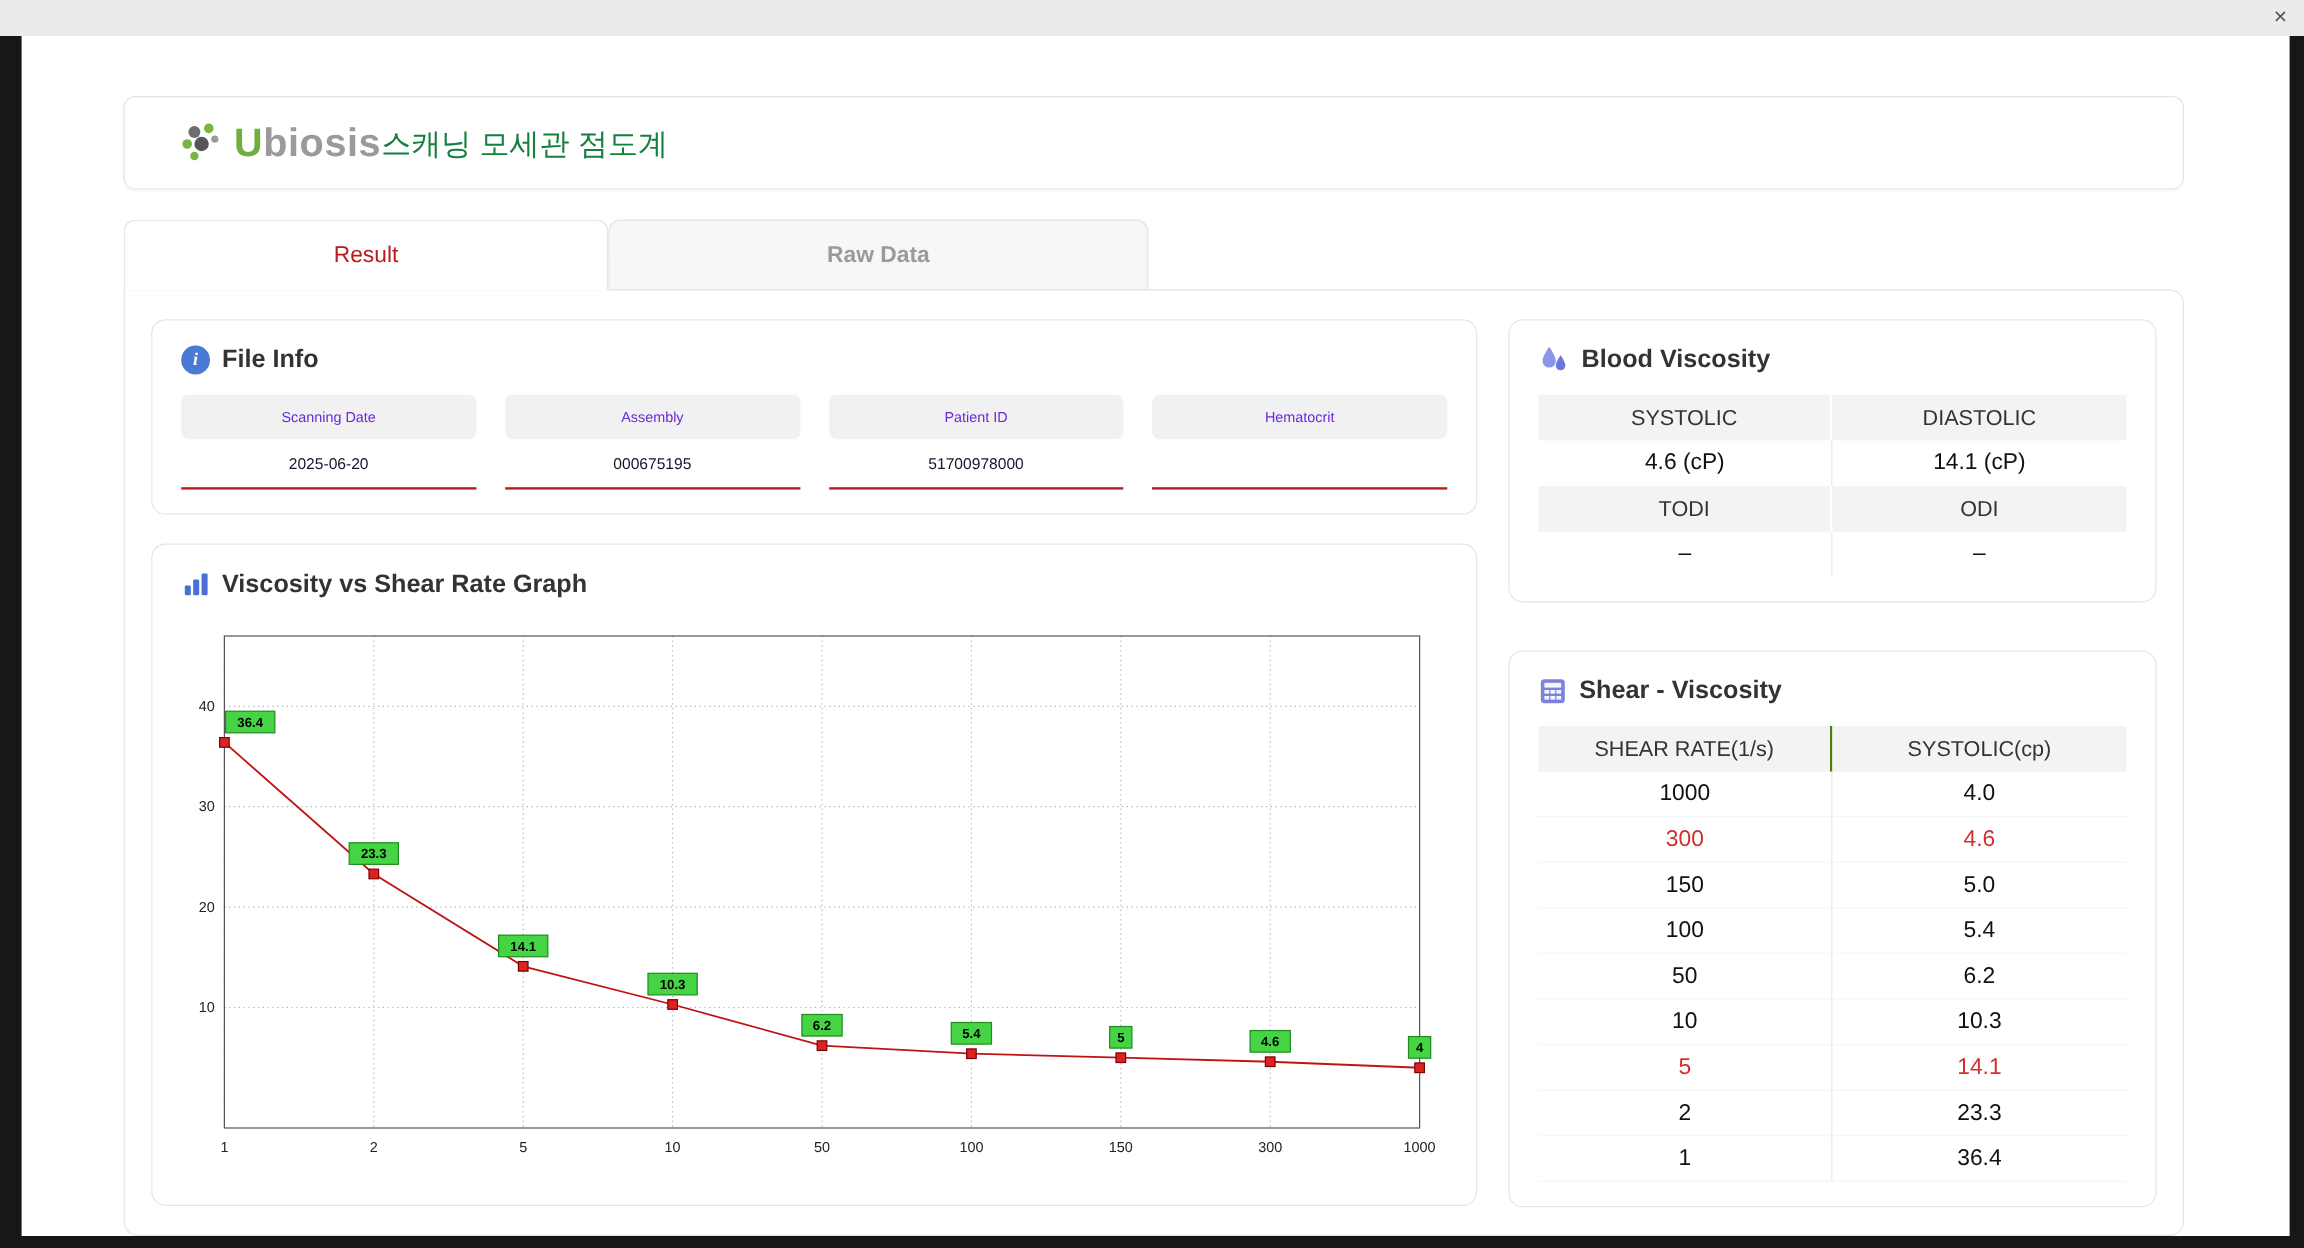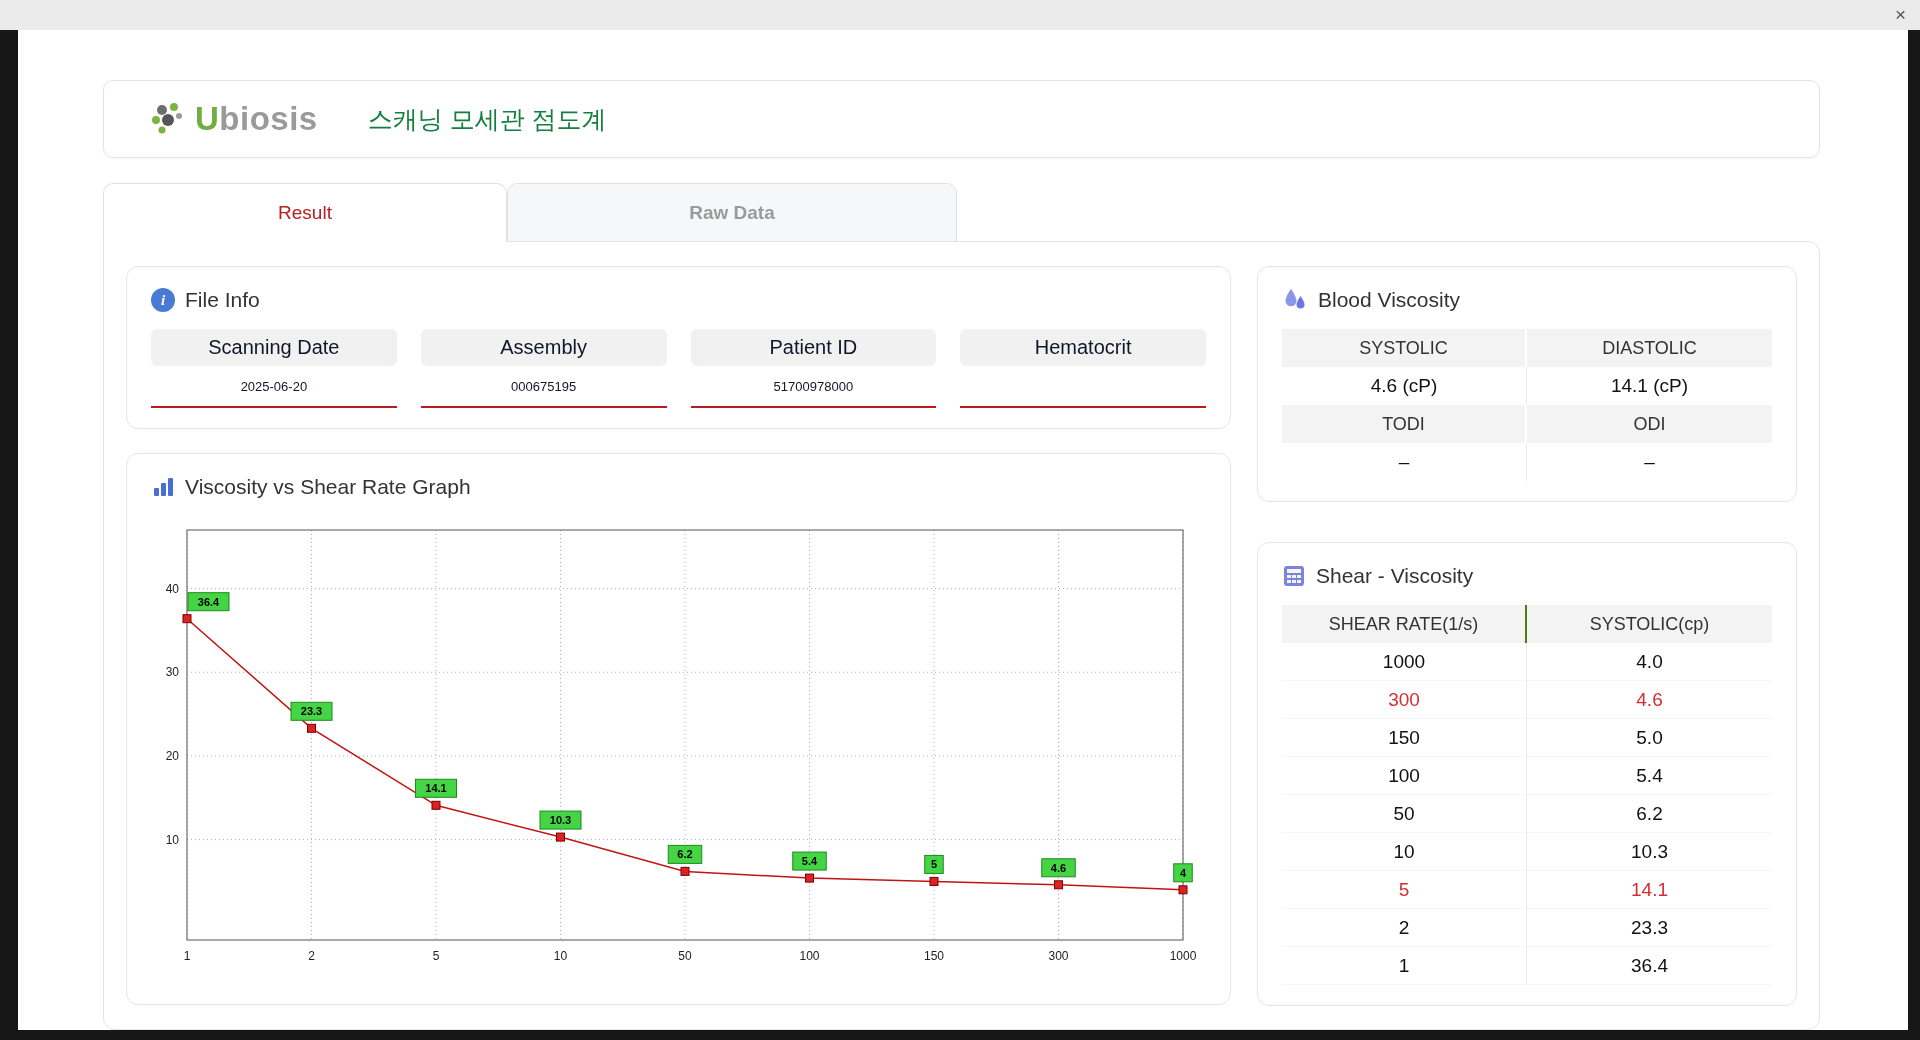--- a/index.html
+++ b/index.html
@@ -6,48 +6,48 @@
   html,body{width:1920px;height:1040px;overflow:hidden;background:#171717;
     font-family:"Liberation Sans",sans-serif}
 
   .titlebar{position:absolute;top:0;left:0;width:1920px;height:30px;background:#ebebeb;z-index:6}
   .close-btn{position:absolute;right:14px;top:3px;font-size:19px;color:#555;cursor:pointer;line-height:24px}
 
   .window{position:absolute;left:18px;top:30px;width:1890px;height:1000px;background:#ffffff;
     padding:50px 88px 0 85px;display:flex;flex-direction:column;overflow:hidden}
 
   .header-card{flex:none;height:78px;border:1px solid #e4e4e4;border-radius:10px;
-    display:flex;align-items:center;padding:0 44px;gap:50px;margin-bottom:25px;
+    display:flex;align-items:center;padding:0 44px;margin-bottom:25px;
     box-shadow:0 1px 3px rgba(0,0,0,.04)}
   .logo{display:flex;align-items:center;gap:5px}
   .logo-text{font-size:33px;font-weight:600;color:#9a9a9a;letter-spacing:.5px}
   .logo-u{color:#6fae3f}
   .app-title{font-size:25px;font-weight:400;color:#15803d}
 
   .tabs{display:flex;flex:none}
   .tab{height:59px;display:flex;align-items:center;justify-content:center;font-size:19px;
     border:1px solid #e2e2e2;border-bottom:none;border-radius:10px 10px 0 0;margin-bottom:-1px;cursor:pointer}
   .tab.active{width:404px;background:#fff;color:#b91c1c;font-weight:400;position:relative;z-index:2}
   .tab.inactive{width:450px;background:#f6f7f8;color:#9a9a9a;font-weight:600;border-bottom:1px solid #e2e2e2}
 
   .main-panel{flex:1;border:1px solid #e4e4e4;border-radius:0 12px 12px 12px;
     padding:24px 22px;display:flex;gap:26px;min-height:0;background:#fff}
   .left-col{flex:1;display:flex;flex-direction:column;gap:24px;min-width:0}
   .right-col{width:540px;flex:none;display:flex;flex-direction:column;gap:40px}
 
   .card{border:1px solid #e6e6e6;border-radius:12px;padding:20px 24px;background:#fff}
   .card-title-row{display:flex;align-items:center;gap:10px;margin-bottom:16px;height:26px}
-  .card-title{font-size:21px;font-weight:400;color:#333}
+  .card-title{font-size:21px;font-weight:700;color:#333}
   .icon{flex:none;display:flex;align-items:center;justify-content:center}
   .info-icon{width:24px;height:24px;border-radius:50%;background:#4a7bd4;color:#fff;
     font-size:15px;font-weight:700;font-family:"Liberation Serif",serif;font-style:italic}
 
   .fields{display:grid;grid-template-columns:repeat(4,1fr);gap:24px}
   .field-label{background:#f1f1f1;border-radius:6px;height:37px;display:flex;align-items:center;
-    justify-content:center;font-size:20px;color:#0f172a}
+    justify-content:center;font-size:12px;color:#6d28d9}
   .field-value{height:42px;display:flex;align-items:center;justify-content:center;font-size:13px;
     color:#0f172a;border-bottom:2px solid #b91c1c}
 
   .graph-card{flex:1;display:flex;flex-direction:column;min-height:0}
   .chart-wrap{flex:1;min-height:0;overflow:hidden}
 
   .bv-row{display:grid;grid-template-columns:1fr 1fr}
   .bv-cell{height:38px;display:flex;align-items:center;justify-content:center;font-size:19px;color:#111}
   .bv-head .bv-cell{background:#f3f3f4;color:#333;font-size:18px}
   .bv-head .bv-cell:first-child{border-right:2px solid #fff}

